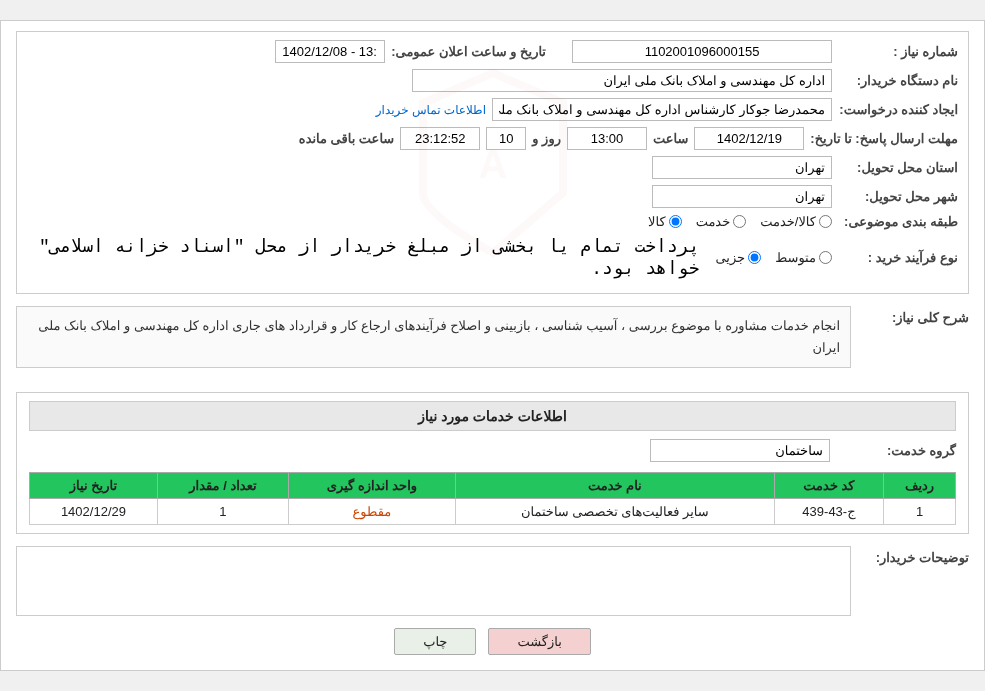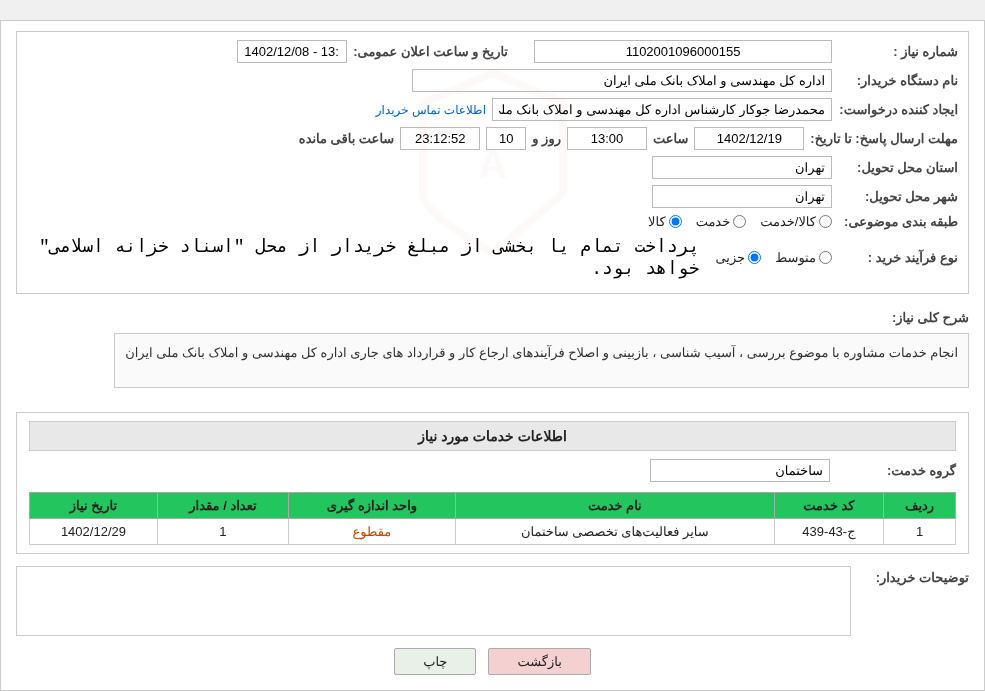--- a/index.html
+++ b/index.html
@@ -53,21 +53,21 @@
       text-align: right;
     }
     .input-field {
       border: 1px solid #bbb;
       background: #fff;
       padding: 3px 6px;
       font-size: 13px;
       font-family: Tahoma, Arial, sans-serif;
       direction: rtl;
     }
-    .input-wide { width: 298px; }
+    .input-wide { width: 260px; }
     .input-med { width: 180px; }
     .input-date { width: 110px; }
     .input-time { width: 80px; }
     .contact-link {
       color: #0066cc;
       text-decoration: none;
       font-size: 12px;
       white-space: nowrap;
     }
     .radio-group {
@@ -285,21 +285,21 @@
           </div>
           <div class="radio-item">
             <input type="radio" name="process" checked="" style="">
             <span>جزیی</span>
           </div>
         </div>
         <span class="note-text" style="margin-right:10px;">پرداخت تمام یا بخشی از مبلغ خریدار از محل "اسناد خزانه اسلامی" خواهد بود.</span>
       </div>
     </div>
 
-    <div style="display:flex; align-items:flex-start; gap:8px; margin-bottom:12px;flex-direction:column;">
+    <div style="display:flex; align-items:flex-start; gap:8px; margin-bottom:12px;">
       <span class="label" style="min-width:110px; margin-top:4px;">شرح کلی نیاز:</span>
       <div class="description-box" style="flex:1;">
         <span>انجام خدمات مشاوره با موضوع بررسی ، آسیب شناسی ، بازبینی و اصلاح فرآیندهای ارجاع کار و قرارداد های جاری اداره کل مهندسی و املاک بانک ملی ایران</span>
       </div>
     </div>
 
     <div class="services-section">
       <div class="section-title">اطلاعات خدمات مورد نیاز</div>
 
       <div class="group-row">

